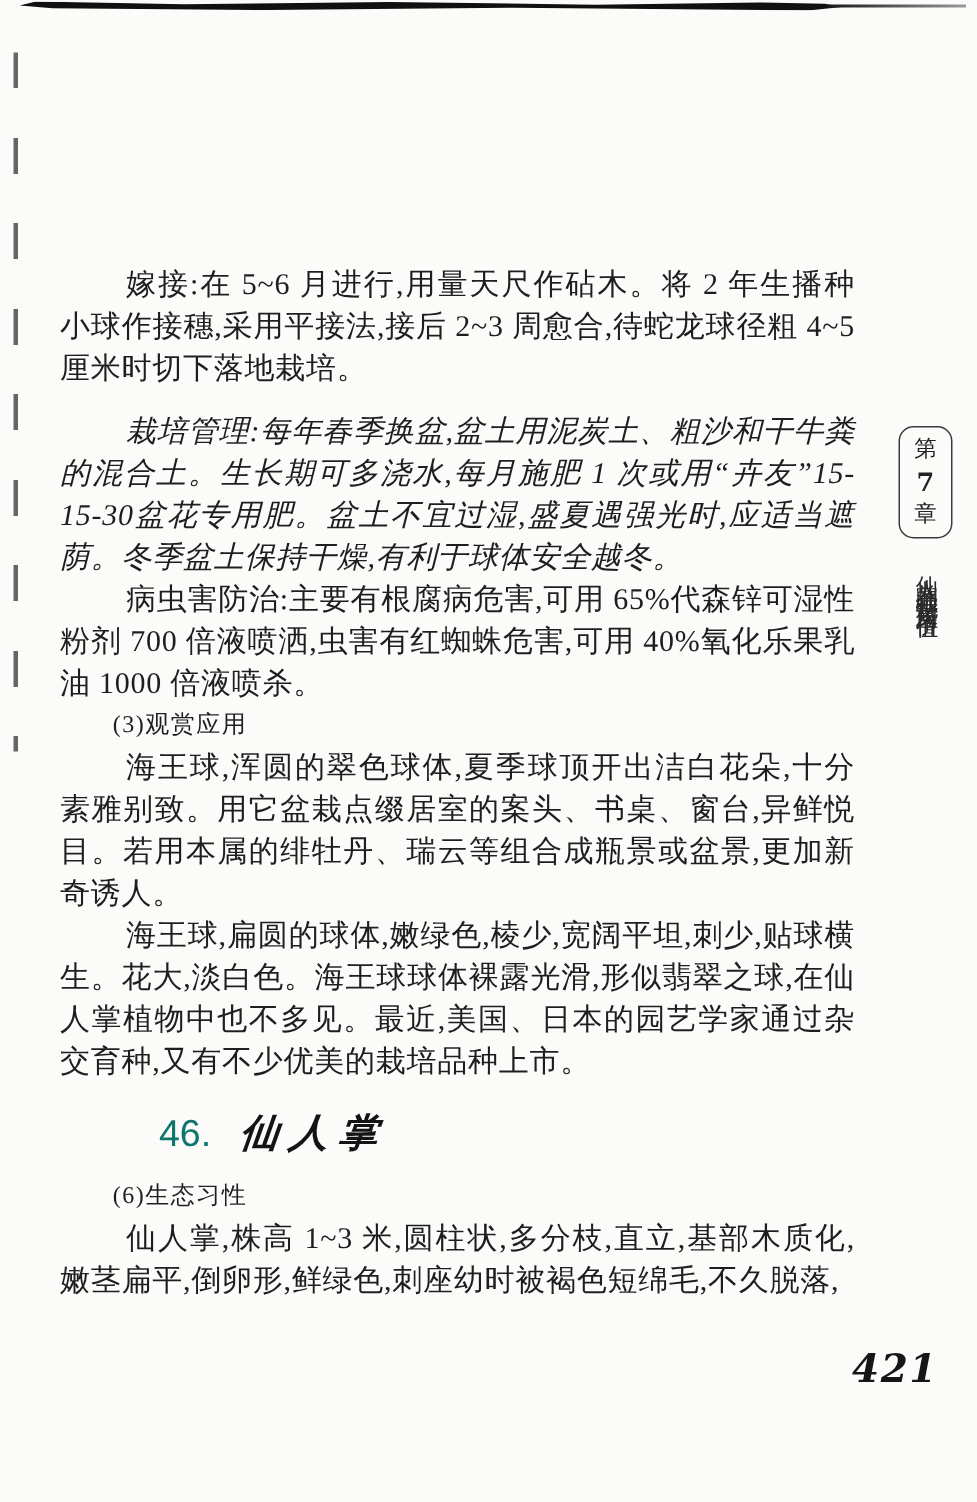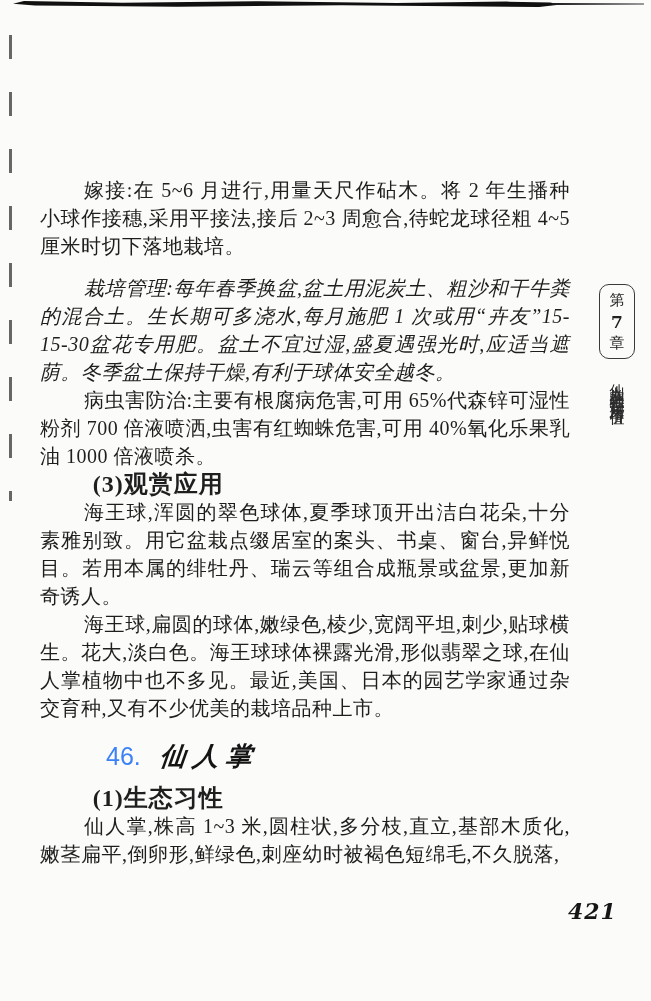--- a/index.html
+++ b/index.html
@@ -25,29 +25,29 @@
     opacity:.85;
   }
   
   .text-col{
     position:absolute;left:40px;top:176px;width:530px;
     font-size:20px;line-height:28px;text-align:justify;
   }
   .para{margin:0;text-indent:2.2em;letter-spacing:.5px;}
   .para.gap-top{margin-top:14px;font-style:italic;}
   .sub-head{
-    margin:0;font-size:24px;line-height:28px;font-weight:700;
+    margin:0;font-size:16px;line-height:28px;font-weight:400;
     text-indent:2.2em;letter-spacing:1px;
   }
   .section-head{
     margin:14px 0 8px 0;padding-left:66px;line-height:40px;height:40px;
   }
   .sec-num{
     font-family:"Liberation Sans","DejaVu Sans",sans-serif;
-    font-size:25px;color:#3b82f6;
+    font-size:25px;color:#0f766e;
   }
   .sec-title{
     display:inline-block;margin-left:14px;font-size:26px;font-weight:700;
     font-style:italic;letter-spacing:7px;transform:skewX(-6deg);
     font-family:"DejaVu Serif","Liberation Serif",serif;color:#141414;
   }
   
   .chapter-sidebar{position:absolute;left:596px;top:284px;width:42px;}
   .chap-box{
     width:30px;margin:0 auto;border:1.5px solid #3a3a3a;border-radius:10px;
@@ -59,21 +59,21 @@
     font-weight:700;font-size:17px;line-height:20px;
     font-family:"DejaVu Serif","Liberation Serif",serif;
   }
   .chap-title{
     margin:13px auto 0 auto;writing-mode:vertical-rl;text-orientation:upright;
     font-size:15px;letter-spacing:2.5px;line-height:20px;color:#2a2a2a;
     height:170px;
   }
   
   .page-num{
-    position:absolute;left:568px;top:898px;font-size:22px;font-style:italic;
+    position:absolute;left:568px;top:898px;font-size:26px;font-style:italic;
     font-weight:600;letter-spacing:1px;color:#161616;
     font-family:"DejaVu Serif","Liberation Serif",serif;
   }
 </style>
 </head>
 <body>
 
 <div>
 
   <div class="top-streak"></div>
@@ -86,21 +86,21 @@
     <p class="para">病虫害防治:主要有根腐病危害,可用 65%代森锌可湿性粉剂 700 倍液喷洒,虫害有红蜘蛛危害,可用 40%氧化乐果乳油 1000 倍液喷杀。</p>
     <p class="sub-head">(3)观赏应用</p>
     <p class="para">海王球,浑圆的翠色球体,夏季球顶开出洁白花朵,十分素雅别致。用它盆栽点缀居室的案头、书桌、窗台,异鲜悦目。若用本属的绯牡丹、瑞云等组合成瓶景或盆景,更加新奇诱人。</p>
     <p class="para">海王球,扁圆的球体,嫩绿色,棱少,宽阔平坦,刺少,贴球横生。花大,淡白色。海王球球体裸露光滑,形似翡翠之球,在仙人掌植物中也不多见。最近,美国、日本的园艺学家通过杂交育种,又有不少优美的栽培品种上市。</p>
 
     <div class="section-head">
       <span class="sec-num">46.</span>
       <span class="sec-title">仙人掌</span>
     </div>
 
-    <p class="sub-head">(1)生态习性</p>
+    <p class="sub-head">(6)生态习性</p>
     <p class="para">仙人掌,株高 1~3 米,圆柱状,多分枝,直立,基部木质化,嫩茎扁平,倒卵形,鲜绿色,刺座幼时被褐色短绵毛,不久脱落,</p>
   </main>
 
   <aside class="chapter-sidebar">
     <div class="chap-box">
       <span>第</span>
       <span class="chap-num">7</span>
       <span>章</span>
     </div>
     <div class="chap-title">仙人掌的独特观赏应用价值</div>

